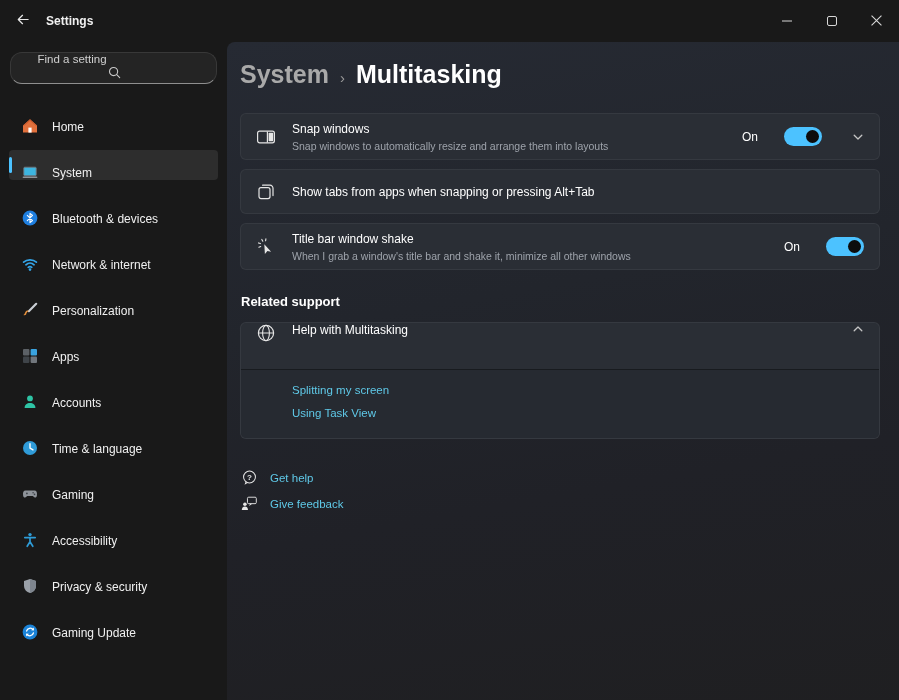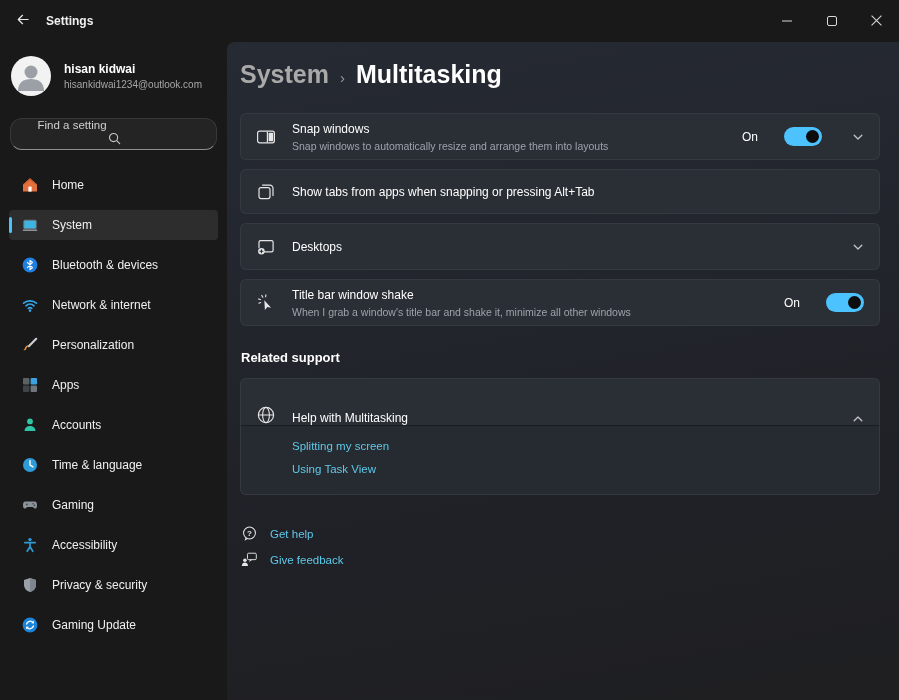--- a/index.html
+++ b/index.html
@@ -20,21 +20,21 @@
   
   .sidebar { width:227px; flex-shrink:0; padding:10px 9px 0 9px; }
   .profile { display:flex; align-items:center; gap:13px; padding:4px 2px 0 2px; margin-bottom:22px; }
   .avatar { width:40px; height:40px; border-radius:50%; background:#f2f2f2; display:flex; align-items:center; justify-content:center; overflow:hidden; }
   .profile-name { font-size:12px; font-weight:700; color:#ffffff; }
   .profile-email { font-size:10px; color:#a6a6a6; margin-top:3px; }
   .searchbox { height:32px; margin:0 1px 20px 1px; background:#242424; border:1px solid #383838; border-bottom:1px solid #8f8f8f; border-radius:12px; display:flex; align-items:center; padding:0 8px 0 10px;flex-direction:column; }
   .searchbox input { flex:1; background:transparent; border:none; outline:none; color:#d6d6d6; font-size:11.5px; font-family:inherit; }
   .searchbox input::placeholder { color:#cfcfcf; }
   .nav { display:flex; flex-direction:column; }
-  .nav-item { position:relative; height:30px; display:flex; align-items:center; gap:14px; padding-left:13px; border-radius:4px; margin-bottom:10px; font-size:12px; color:#f0f0f0; cursor:pointer; }
+  .nav-item { position:relative; height:30px; display:flex; align-items:flex-end; gap:14px; padding-left:13px; border-radius:4px; margin-bottom:16px; font-size:12px; color:#f0f0f0; cursor:pointer; }
   .nav-item.selected { background:#2d2d2d; }
   .accent-pill { display:none; }
   .nav-item.selected .accent-pill { display:block; position:absolute; left:0; top:7px; width:3px; height:16px; border-radius:2px; background:#4cc2ff; }
   .nav-icon { width:16px; height:16px; display:flex; align-items:center; justify-content:center; flex-shrink:0; }
 
   
   .content { flex:1; background:linear-gradient(170deg,#262a33 0%,#22252c 38%,#202127 65%,#1f1f21 100%); border-top-left-radius:8px; padding:12px 19px 0 13px; overflow:hidden; }
   .breadcrumb { display:flex; align-items:baseline; gap:11px; margin:6px 0 24px 0; }
   .crumb-parent { font-size:25px; font-weight:600; color:#a9a9a9; cursor:pointer; }
   .crumb-sep { font-size:15px; color:#9a9a9a; }
@@ -49,21 +49,21 @@
   .h45 { min-height:45px; }
   .on-label { font-size:12px; color:#ffffff; margin-right:10px; }
   .toggle { position:relative; width:38px; height:19px; border-radius:10px; background:#4cc2ff; flex-shrink:0; cursor:pointer; }
   .toggle .knob { position:absolute; top:3px; right:3.5px; width:13px; height:13px; border-radius:50%; background:#0d0d0d; }
   .chev { width:12px; height:12px; display:flex; align-items:center; justify-content:center; margin-left:14px; flex-shrink:0; }
   .dropdown-btn { display:flex; align-items:center; gap:10px; background:#3b4149; border:1px solid rgba(255,255,255,0.07); border-radius:4px; padding:6px 11px; font-size:11.5px; color:#ffffff; cursor:pointer; }
 
   .section-heading { font-size:13px; font-weight:700; color:#ffffff; margin:24px 0 13px 1px; }
 
   .help-card { background:#2a2e35; border:1px solid rgba(255,255,255,0.055); border-radius:6px; overflow:hidden; }
-  .help-header { display:flex; align-items:flex-end; gap:16px; min-height:46px; padding:0 15px; cursor:pointer; }
+  .help-header { display:flex; align-items:flex-start; gap:16px; min-height:46px; padding:0 15px; cursor:pointer; }
   .help-body { background:#262a31; border-top:1px solid rgba(0,0,0,0.35); padding:14px 15px 8px 51px; }
   .help-link { display:block; font-size:11.5px; color:#5fc9e8; margin-bottom:11px; text-decoration:none; cursor:pointer; }
 
   .footer { margin-top:30px; padding-left:1px; }
   .footer-row { display:flex; align-items:center; gap:12px; margin-bottom:9px; }
   .footer-icon { width:17px; height:17px; display:flex; align-items:center; justify-content:center; }
   .footer-link { font-size:11.5px; color:#5fc9e8; text-decoration:none; cursor:pointer; }
 </style>
 </head>
 <body>
@@ -94,32 +94,20 @@
       <span><svg width="11" height="11" viewBox="0 0 10 10">
             <path d="M0.5 0.5 L9.5 9.5 M9.5 0.5 L0.5 9.5" stroke="#d7d7d7" stroke-width="1"></path>
           </svg></span>
     </div>
   </div>
 
   <div class="main-row">
 
     <div class="sidebar">
 
-      <div class="profile">
-        <div class="avatar">
-          <svg width="40" height="40" viewBox="0 0 40 40">
-              <circle cx="20" cy="16" r="6.5" fill="#9aa0a6"></circle>
-              <path d="M7 35 C7 26.5 12.5 23 20 23 C27.5 23 33 26.5 33 35 Z" fill="#9aa0a6"></path>
-            </svg>
-        </div>
-        <div>
-          <div class="profile-name">hisan kidwai</div>
-          <div class="profile-email">hisankidwai1234@outlook.com</div>
-        </div>
-      </div>
 
       <div class="searchbox">
         <input type="text" placeholder="Find a setting" style="">
         <span>
           <svg width="13" height="13" viewBox="0 0 14 14">
               <circle cx="6" cy="6" r="4.4" stroke="#c8c8c8" stroke-width="1.2" fill="none"></circle>
               <line x1="9.4" y1="9.4" x2="12.6" y2="12.6" stroke="#c8c8c8" stroke-width="1.2" stroke-linecap="round"></line>
             </svg>
         </span>
       </div>
@@ -308,37 +296,20 @@
           <svg width="20" height="20" viewBox="0 0 20 20">
               <rect x="3" y="5.6" width="11" height="11" rx="2" stroke="#e6e6e6" stroke-width="1.2" fill="none"></rect>
               <path d="M6.6 3.2 H14 a3 3 0 0 1 3 3 V13.6" stroke="#e6e6e6" stroke-width="1.2" fill="none" stroke-linecap="round"></path>
             </svg>
         </span>
         <div class="card-text">
           <div class="card-title">Show tabs from apps when snapping or pressing Alt+Tab</div>
         </div>
       </div>
 
-      <div class="card h47">
-        <span class="card-icon">
-          <svg width="20" height="20" viewBox="0 0 20 20">
-              <path d="M8.2 14.8 H15.5 A1.6 1.6 0 0 0 17.1 13.2 V5.2 A1.6 1.6 0 0 0 15.5 3.6 H4.6 A1.6 1.6 0 0 0 3 5.2 V10.6" stroke="#e6e6e6" stroke-width="1.2" fill="none" stroke-linecap="round"></path>
-              <circle cx="5.4" cy="14.2" r="3.3" fill="#e6e6e6"></circle>
-              <path d="M5.4 12.7 V15.7 M3.9 14.2 H6.9" stroke="#2a2e35" stroke-width="1.1" stroke-linecap="round"></path>
-            </svg>
-        </span>
-        <div class="card-text">
-          <div class="card-title">Desktops</div>
-        </div>
-        <span class="chev">
-          <svg width="12" height="12" viewBox="0 0 12 12">
-              <path d="M2.2 4.2 L6 8 L9.8 4.2" stroke="#c5c5c5" stroke-width="1.3" fill="none" stroke-linecap="round" stroke-linejoin="round"></path>
-            </svg>
-        </span>
-      </div>
 
       <div class="card h47">
         <span class="card-icon">
           <svg width="20" height="20" viewBox="0 0 20 20">
               <path d="M8.3 7.3 L8.9 17 L11.4 14.1 L15.1 14.7 Z" fill="#e6e6e6"></path>
               <path d="M6.8 4.2 L5.8 2.4 M9.6 3.8 L9.9 1.8 M4.4 6.6 L2.5 5.9 M4.7 9.6 L2.9 10.3" stroke="#e6e6e6" stroke-width="1.1" stroke-linecap="round"></path>
             </svg>
         </span>
         <div class="card-text">
           <div class="card-title">Title bar window shake</div>

